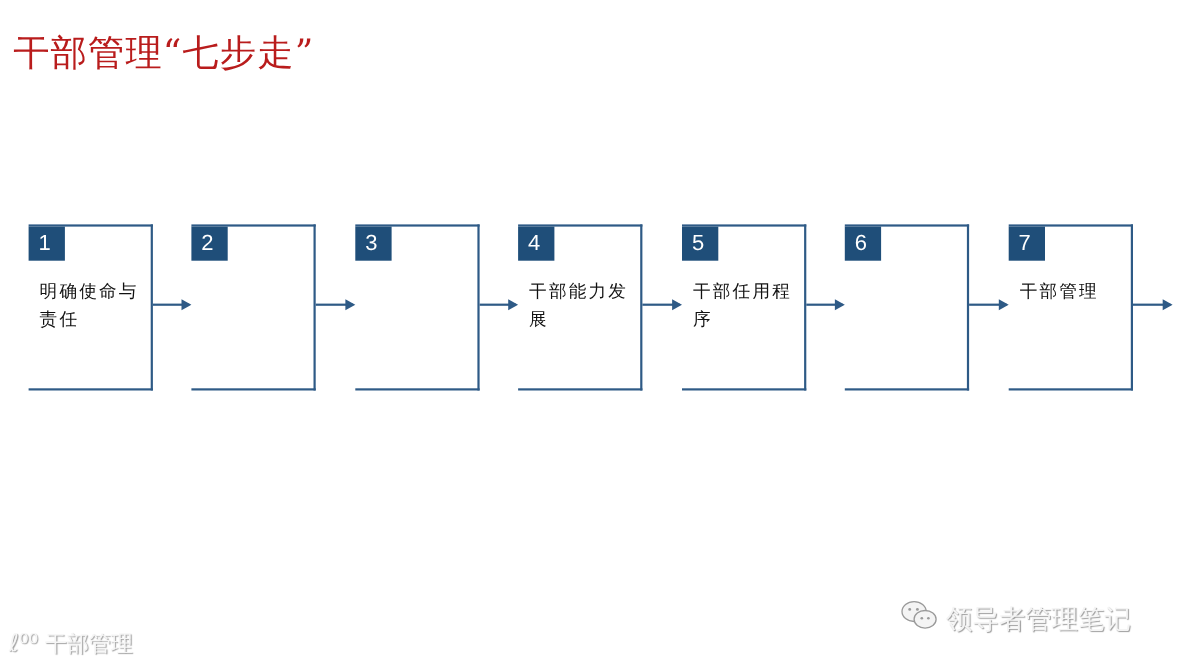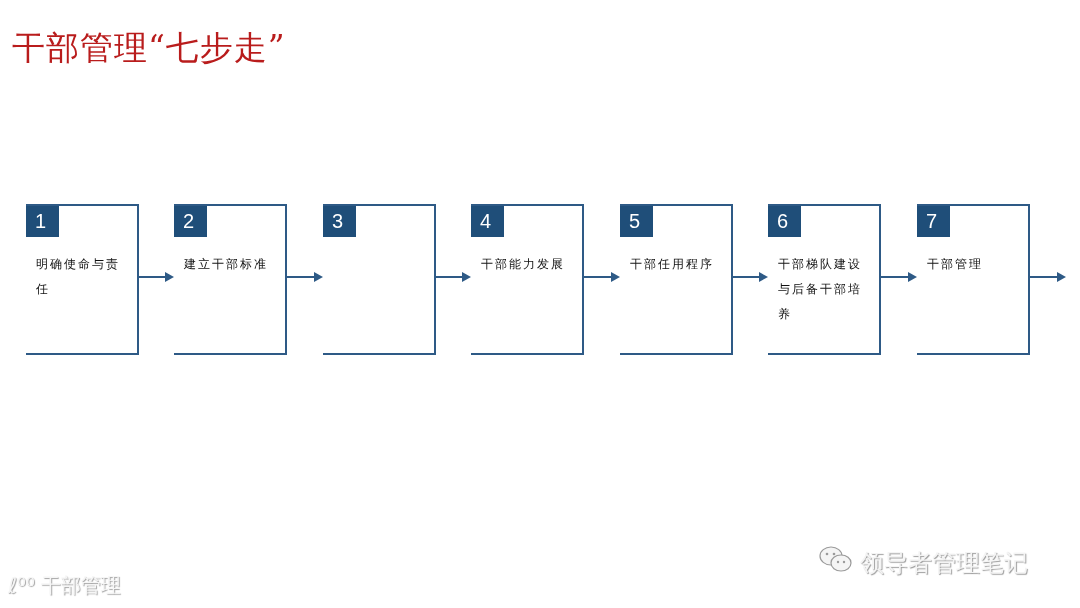--- a/index.html
+++ b/index.html
@@ -3,21 +3,21 @@
 <meta charset="utf-8">
 <style>
   html, body { margin:0; padding:0; }
   body { width:1080px; height:608px; background:#ffffff; position:relative; overflow:hidden;
          font-family: "DejaVu Serif", "Liberation Serif", serif; }
   .title { position:absolute; left:12px; top:26px; font-size:33px; color:#b91c1c; letter-spacing:1px; }
   .step { position:absolute; top:204px; width:111px; height:147px;
           border-top:2px solid #2e5a86; border-right:2px solid #2e5a86; border-bottom:2px solid #2e5a86; }
   .badge { position:absolute; left:0; top:0; width:33px; height:31px; background:#1f4e79;
            color:#fff; font-family:"Liberation Sans", sans-serif; font-size:20px; line-height:31px; padding-left:9px; box-sizing:border-box; }
-  .label { position:absolute; left:10px; top:46px; width:92px; font-size:12px; line-height:25px; color:#111; letter-spacing:2px; word-break:break-all; }
+  .label { position:absolute; left:10px; top:46px; width:92px; font-size:16px; line-height:25px; color:#111; letter-spacing:2px; word-break:break-all; }
   .arrow { position:absolute; top:276px; height:2px; background:#2e5a86; }
   .arrow::after { content:""; position:absolute; right:-2px; top:-4px; border-left:9px solid #2e5a86;
                   border-top:5px solid transparent; border-bottom:5px solid transparent; }
   .wm-right { position:absolute; left:818px; top:545px; font-family:"DejaVu Sans", sans-serif; font-size:24px;
               color:#f4f4f4; text-shadow: 1px 1px 1px #9a9a9a; display:flex; align-items:center; gap:6px; }
   .wm-left { position:absolute; left:8px; top:572px; font-family:"DejaVu Sans", sans-serif; font-size:20px;
              color:#f6f6f6; text-shadow: 1px 1px 1px #a0a0a0; display:flex; align-items:center; gap:6px; }
   .wm-icon { font-size:22px; }
 </style>
 </head>
@@ -26,21 +26,20 @@
 <div class="title">干部管理“七步走”</div>
 
 <div class="step" style="left:26px;">
   <div class="badge">1</div>
   <div class="label">明确使命与责任</div>
 </div>
 <div class="arrow" style="left:139px; width:33px;"></div>
 
 <div class="step" style="left:174px;">
   <div class="badge">2</div>
-  <div class="label">建立干部标准</div>
 </div>
 <div class="arrow" style="left:287px; width:34px;"></div>
 
 <div class="step" style="left:323px;">
   <div class="badge">3</div>
 </div>
 <div class="arrow" style="left:436px; width:33px;"></div>
 
 <div class="step" style="left:471px;">
   <div class="badge">4</div>
@@ -49,21 +48,20 @@
 <div class="arrow" style="left:584px; width:34px;"></div>
 
 <div class="step" style="left:620px;">
   <div class="badge">5</div>
   <div class="label">干部任用程序</div>
 </div>
 <div class="arrow" style="left:733px; width:33px;"></div>
 
 <div class="step" style="left:768px;">
   <div class="badge">6</div>
-  <div class="label">干部梯队建设与后备干部培养</div>
 </div>
 <div class="arrow" style="left:881px; width:34px;"></div>
 
 <div class="step" style="left:917px;">
   <div class="badge">7</div>
   <div class="label">干部管理</div>
 </div>
 <div class="arrow" style="left:1030px; width:34px;"></div>
 
 <div class="wm-right">

